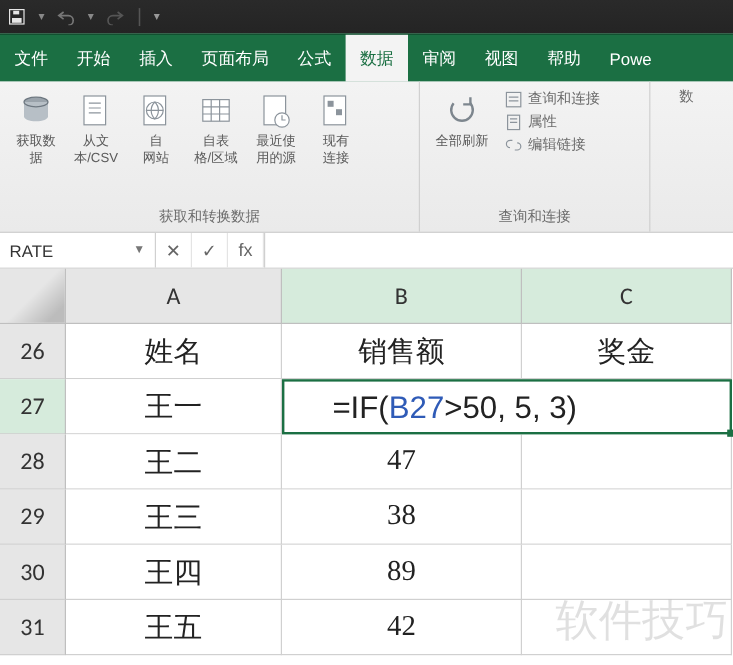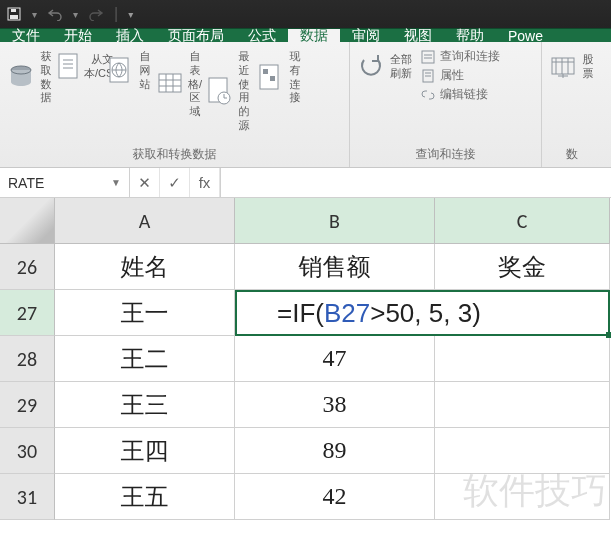--- a/index.html
+++ b/index.html
@@ -5,31 +5,31 @@
   * { box-sizing: border-box; margin: 0; padding: 0; font-family: "Microsoft YaHei", sans-serif; }
   body { width: 611px; height: 554px; overflow: hidden; background: #fff; user-select: none; }
 
   
   .titlebar { height: 28px; background: linear-gradient(#2a2a2a,#242424); display: flex; align-items: center; padding: 0 6px; gap: 10px; }
   .tb-icon { width: 16px; height: 16px; display: flex; align-items: center; justify-content: center; color: #e6e6e6; }
   .tb-sep { color:#555; }
   .tb-dd { font-size:10px; color:#888; }
 
   
-  .ribbon-tabs { height: 14px; background: #1b6f43; display: flex; align-items: stretch; border-top:1px solid #0f4a2c; }
+  .ribbon-tabs { height: 40px; background: #1b6f43; display: flex; align-items: stretch; border-top:1px solid #0f4a2c; }
   .rtab { display:flex; align-items:center; padding: 0 12px; color:#fff; font-size:14px; cursor:pointer; }
   .rtab.active { background:#f3f3f3; color:#1b6f43; }
 
   
   .ribbon { height: 126px; width:614px; background: linear-gradient(#f3f3f3,#eaeaea); border-bottom:1px solid #c8c8c8; display:flex; position:relative; }
   .rgroup { border-right:1px solid #d0d0d0; padding: 4px 6px 2px; display:flex; flex-direction:column; justify-content:space-between; }
   .rgroup-items { flex:1; display:flex; align-items:flex-start; gap:2px; }
   .rgroup-label { text-align:center; font-size:12px; color:#6b6b6b; padding-bottom:2px; }
 
-  .bigbtn { width:48px; display:flex; align-items:center; gap:2px; padding:4px 0; cursor:pointer; }
+  .bigbtn { width:48px; display:flex; flex-direction:column; align-items:center; gap:2px; padding:4px 0; cursor:pointer; }
   .bigbtn .ic { width:34px; height:34px; display:flex; align-items:center; justify-content:center; }
   .bigbtn .lbl { font-size:11px; color:#5a5a5a; text-align:center; line-height:1.25; white-space:pre-line; }
 
   .minilist { display:flex; flex-direction:column; gap:2px; padding:2px 4px; }
   .minibtn { display:flex; align-items:center; gap:4px; font-size:12px; color:#6b6b6b; cursor:pointer; white-space:nowrap; }
   .minibtn .mic { width:16px; height:16px; display:flex; align-items:center; justify-content:center; }
 
   .stock-grp { border-right:none; }
 
   
@@ -216,36 +216,20 @@
               </svg>
             </span>
           <span>编辑链接</span>
         </div>
       </div>
     </div>
     <div class="rgroup-label">查询和连接</div>
   </div>
 
   <div class="rgroup stock-grp" style="width:60px">
-    <div class="rgroup-items">
-      <div class="bigbtn">
-        <span class="ic">
-            <svg width="30" height="26" viewBox="0 0 30 26">
-              <rect x="4" y="4" width="22" height="16" fill="none" stroke="#8c949c"></rect>
-              <line x1="4" y1="8" x2="26" y2="8" stroke="#8c949c"></line>
-              <line x1="8" y1="4" x2="8" y2="20" stroke="#8c949c"></line>
-              <line x1="14" y1="4" x2="14" y2="20" stroke="#8c949c"></line>
-              <line x1="20" y1="4" x2="20" y2="20" stroke="#8c949c"></line>
-              <line x1="10" y1="22" x2="20" y2="22" stroke="#8c949c"></line>
-              <line x1="15" y1="20" x2="15" y2="24" stroke="#8c949c"></line>
-            </svg>
-          </span>
-        <span class="lbl">股票</span>
-      </div>
-    </div>
     <div class="rgroup-label">数</div>
   </div>
 </div>
 
 <div class="fxrow">
   <div class="namebox">
     <span>RATE</span>
     <span class="dd">▼</span>
   </div>
   <div class="fxbtns">

